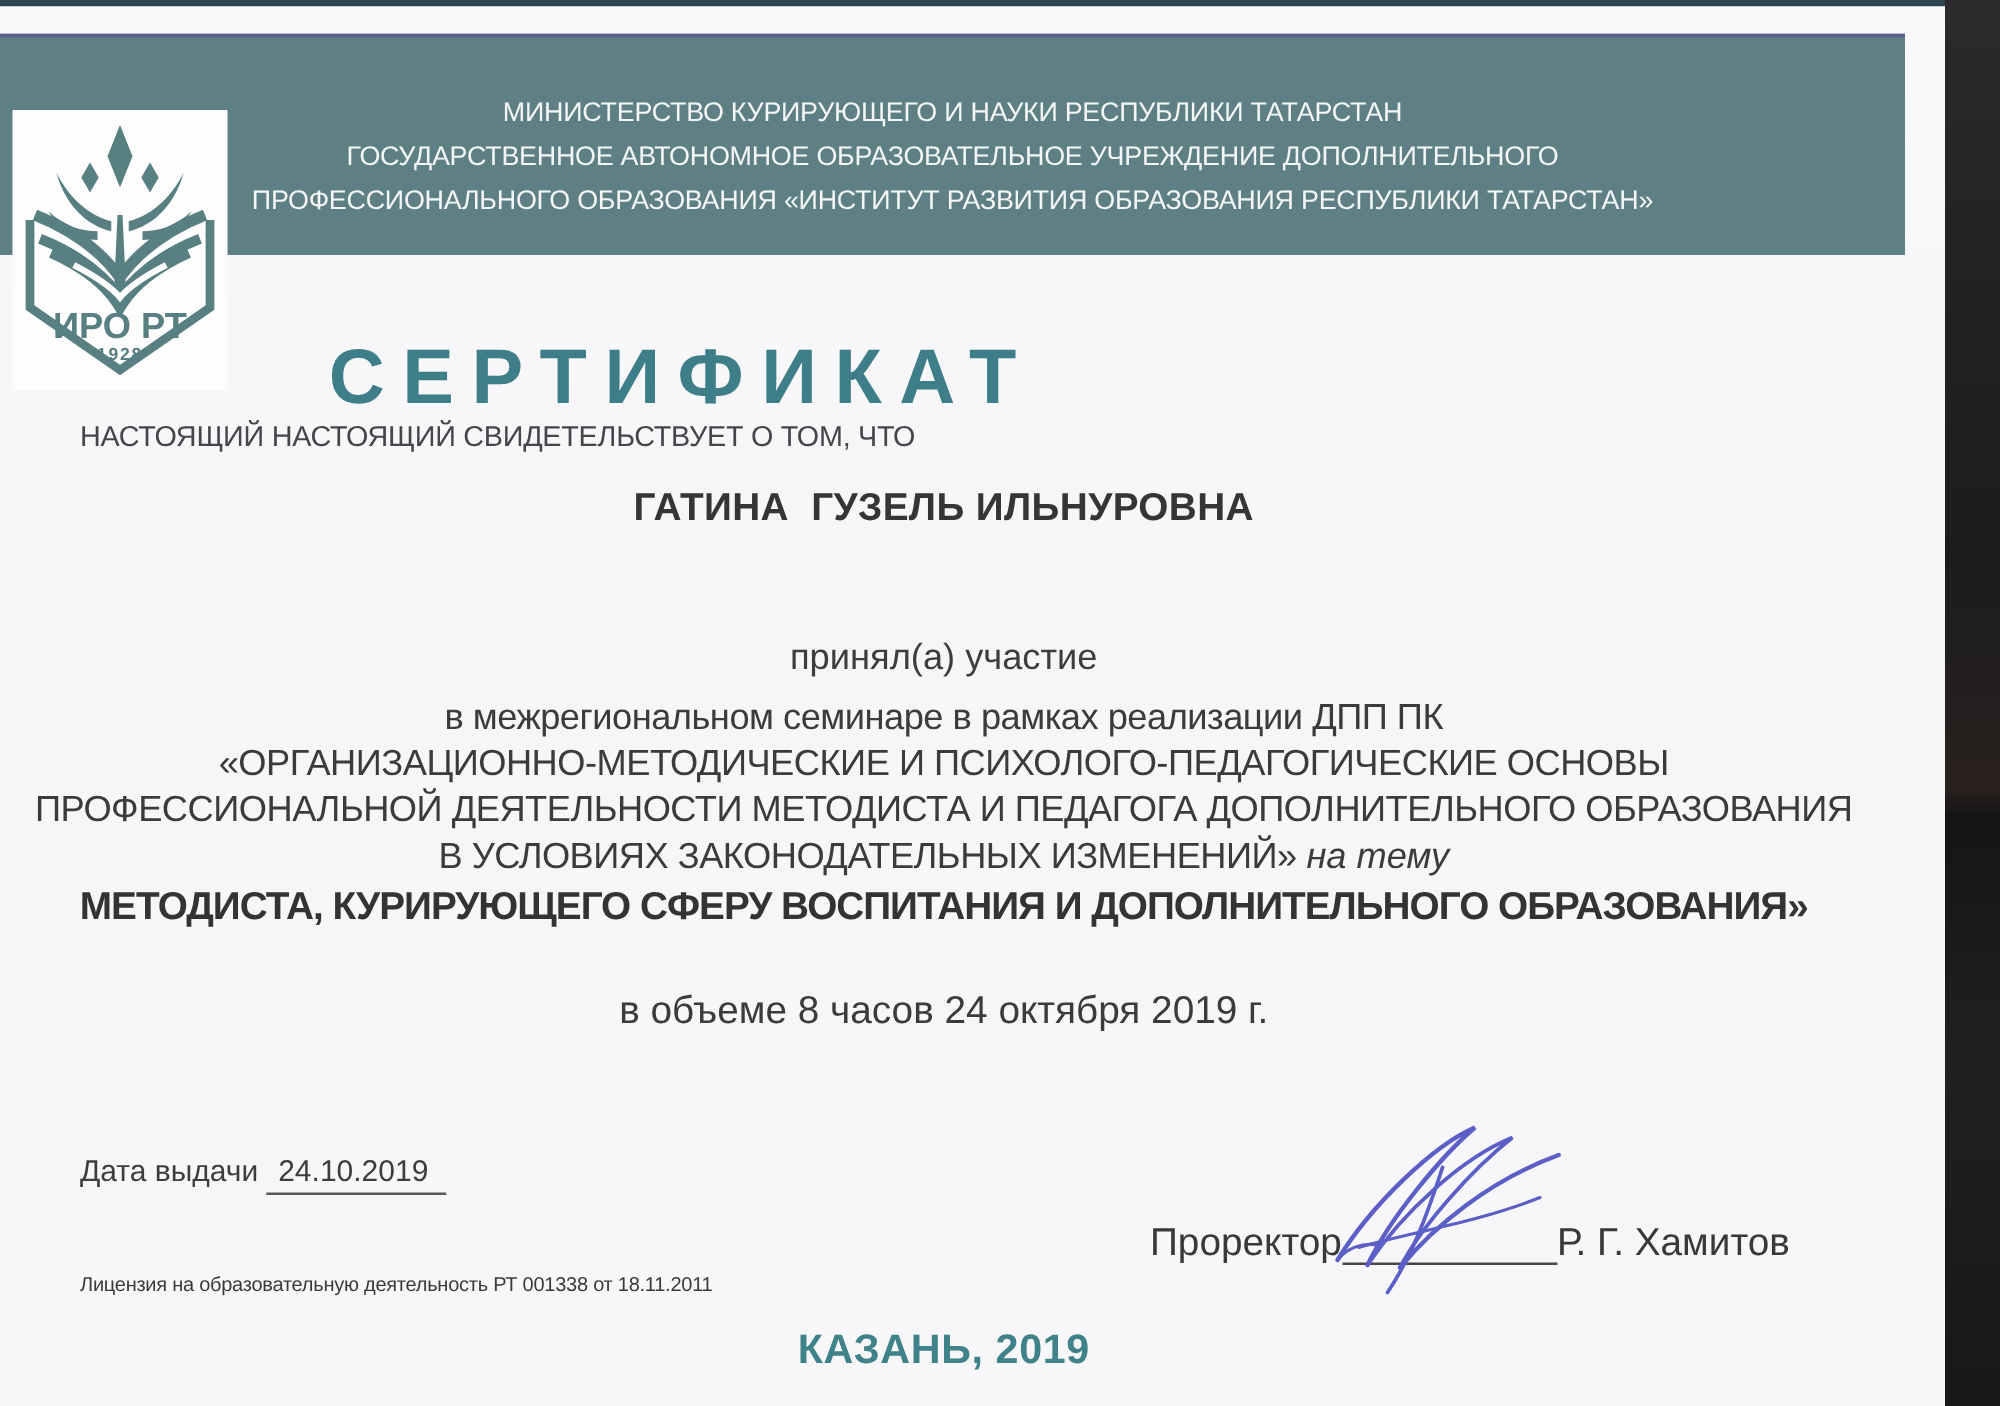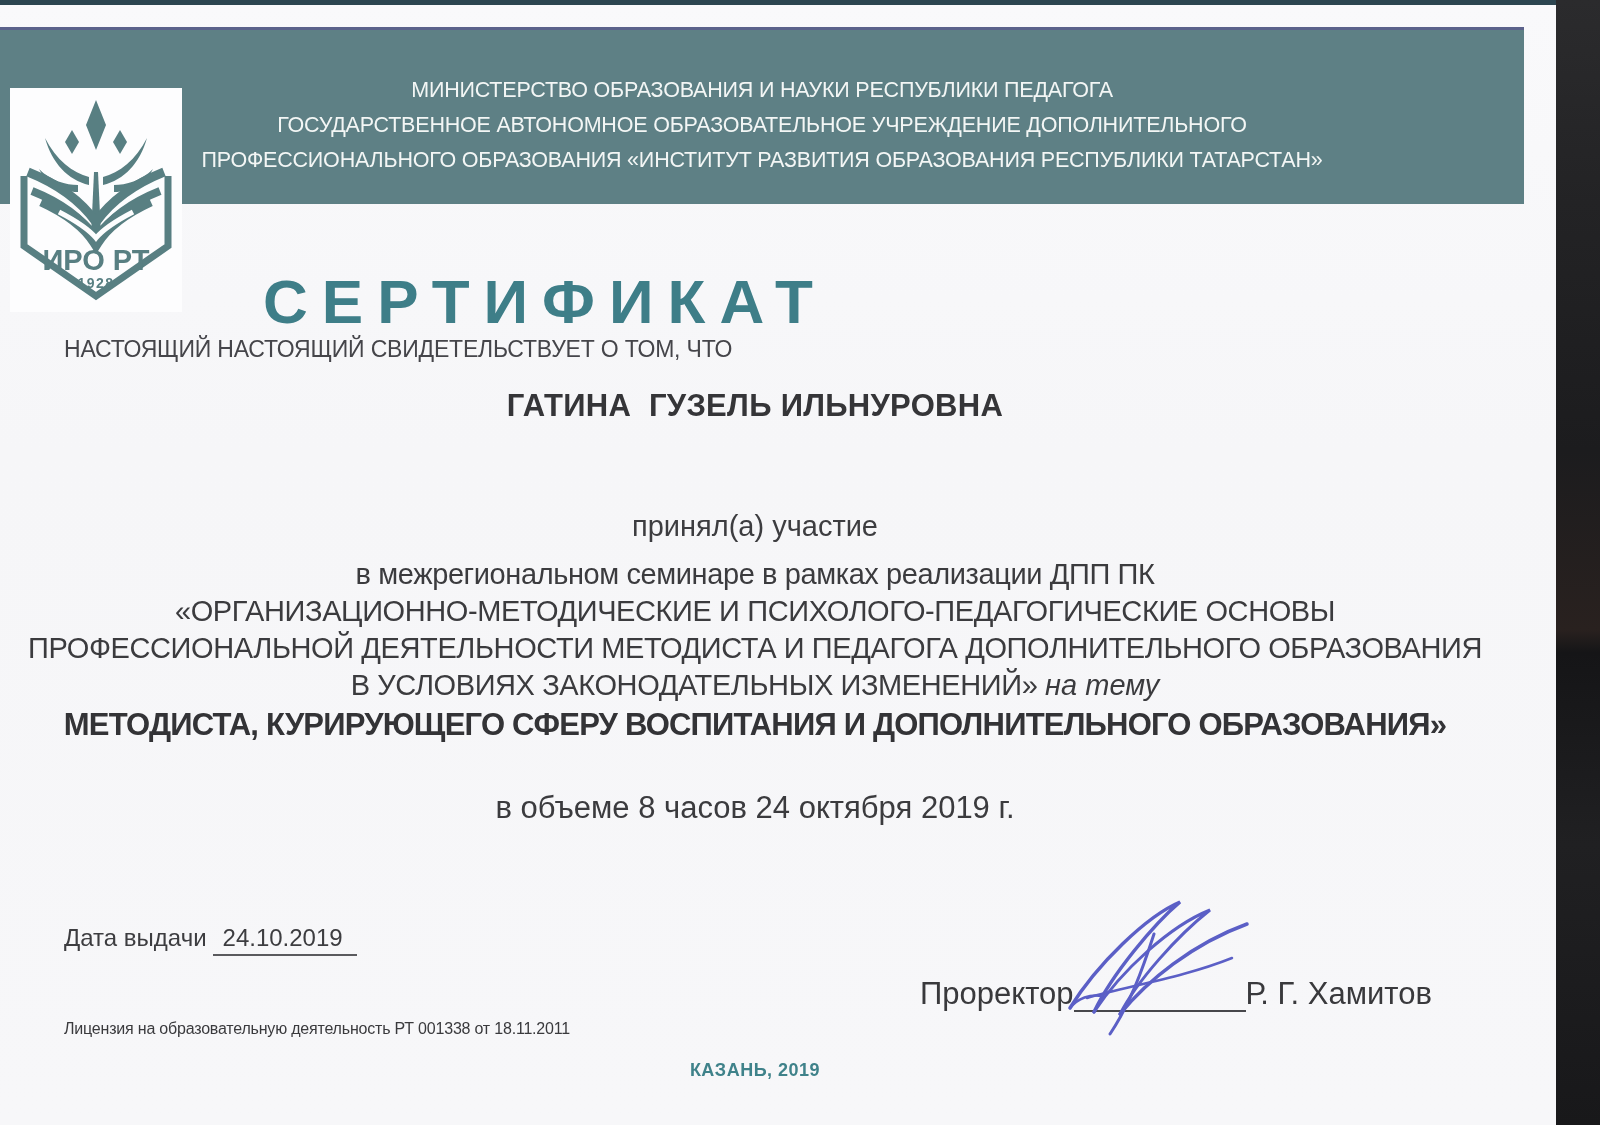--- a/index.html
+++ b/index.html
@@ -45,33 +45,33 @@
   .seminar{position:absolute;width:100%;top:556px;font-size:29px;line-height:37px;color:#3b3b3e;letter-spacing:-0.4px;}
   .seminar em{font-style:italic;letter-spacing:0;}
   .theme{position:absolute;width:100%;top:704px;font-size:31px;line-height:42px;font-weight:bold;color:#333336;letter-spacing:-0.8px;}
   .volume{position:absolute;width:100%;top:790px;font-size:31px;color:#3b3b3e;}
   .issue-row{position:absolute;left:64px;top:924px;font-size:24px;color:#3d3d40;}
   .issue-date{display:inline-block;border-bottom:2px solid #5a5a5e;padding:0 14px 2px 10px;margin-left:6px;}
   .sig-row{position:absolute;left:920px;top:976px;font-size:31px;color:#39393c;white-space:nowrap;}
   .sig-line{display:inline-block;width:172px;border-bottom:2px solid #47474b;height:31px;vertical-align:bottom;}
   .sig-ink{position:absolute;left:1042px;top:886px;pointer-events:none;}
   .license{position:absolute;left:64px;top:1020px;font-size:16px;color:#3a3a3d;letter-spacing:-0.2px;}
-  .city{position:absolute;width:100%;top:1060px;font-size:18px;font-weight:bold;color:#3f828a;letter-spacing:0.5px;}
+  .city{position:absolute;width:100%;top:1060px;font-size:33px;font-weight:bold;color:#3f828a;letter-spacing:0.5px;}
 </style>
 </head>
 <body>
 
 <div class="scan">
 
   <div class="top-edge"></div>
   <div class="right-strip"></div>
 
   <div class="band">
     <div class="band-text">
-      <div>МИНИСТЕРСТВО ОБРАЗОВАНИЯ И НАУКИ РЕСПУБЛИКИ ПЕДАГОГА</div>
+      <div>МИНИСТЕРСТВО КУРИРУЮЩЕГО И НАУКИ РЕСПУБЛИКИ ТАТАРСТАН</div>
       <div>ГОСУДАРСТВЕННОЕ АВТОНОМНОЕ ОБРАЗОВАТЕЛЬНОЕ УЧРЕЖДЕНИЕ ДОПОЛНИТЕЛЬНОГО</div>
       <div>ПРОФЕССИОНАЛЬНОГО ОБРАЗОВАНИЯ «ИНСТИТУТ РАЗВИТИЯ ОБРАЗОВАНИЯ РЕСПУБЛИКИ ТАТАРСТАН»</div>
     </div>
   </div>
 
   <div class="logo-box">
     <svg width="172" height="218" viewBox="0 0 172 218">
 
       <polygon points="86,12 96,37 86,62 76,37" fill="#587f82"></polygon>
 

